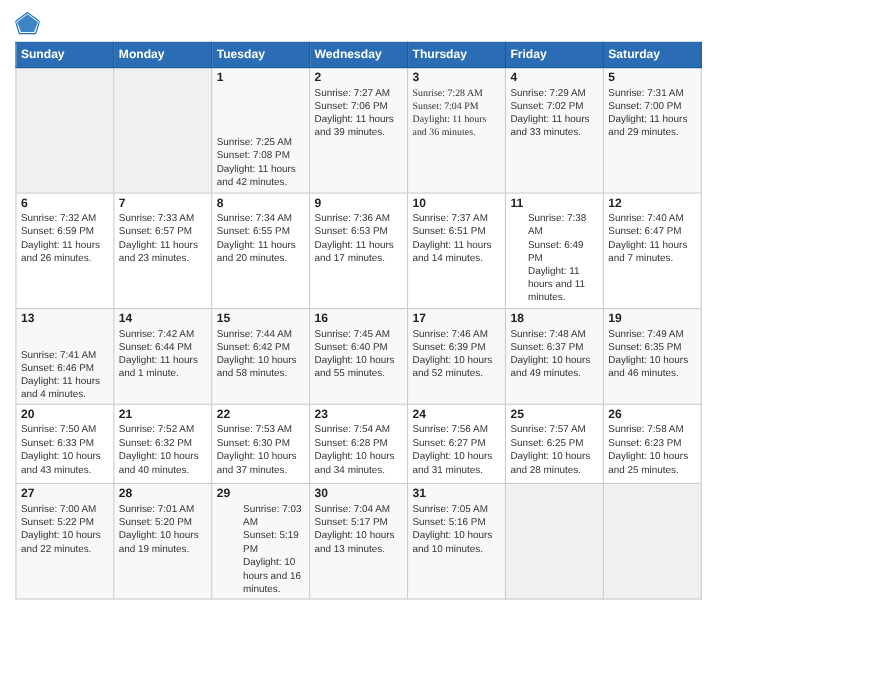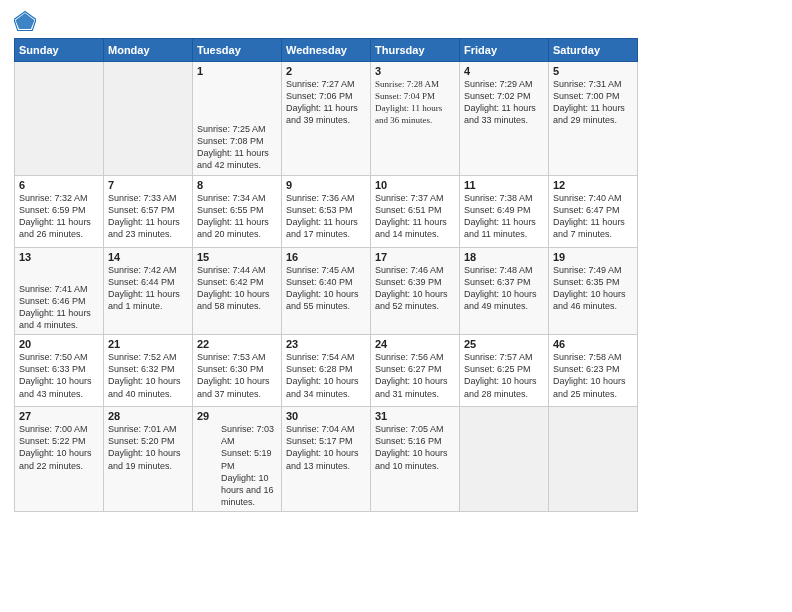--- a/index.html
+++ b/index.html
@@ -189,21 +189,21 @@
 Daylight: 11 hours and 17 minutes.</div>
           </td>
           <td>
             <span class="day-num">10</span>
             <div class="cell-content" style="white-space: pre-line;">Sunrise: 7:37 AM
 Sunset: 6:51 PM
 Daylight: 11 hours and 14 minutes.</div>
           </td>
           <td>
             <span class="day-num">11</span>
-            <div class="cell-content" style="white-space: pre-line;">Sunrise: 7:38 AM
+            <div class="cell-content" style="white-space: pre-line; margin-left: 16px;">Sunrise: 7:38 AM
 Sunset: 6:49 PM
 Daylight: 11 hours and 11 minutes.</div>
           </td>
           <td>
             <span class="day-num">12</span>
             <div class="cell-content" style="white-space: pre-line;">Sunrise: 7:40 AM
 Sunset: 6:47 PM
 Daylight: 11 hours and 7 minutes.</div>
           </td>
         </tr>
@@ -282,21 +282,21 @@
 Sunset: 6:27 PM
 Daylight: 10 hours and 31 minutes.</div>
           </td>
           <td>
             <span class="day-num">25</span>
             <div class="cell-content" style="white-space: pre-line;">Sunrise: 7:57 AM
 Sunset: 6:25 PM
 Daylight: 10 hours and 28 minutes.</div>
           </td>
           <td>
-            <span class="day-num">46</span>
+            <span class="day-num">26</span>
             <div class="cell-content" style="white-space: pre-line;">Sunrise: 7:58 AM
 Sunset: 6:23 PM
 Daylight: 10 hours and 25 minutes.</div>
           </td>
         </tr>
         <tr>
           <td>
             <span class="day-num">27</span>
             <div class="cell-content" style="white-space: pre-line;">Sunrise: 7:00 AM
 Sunset: 5:22 PM

